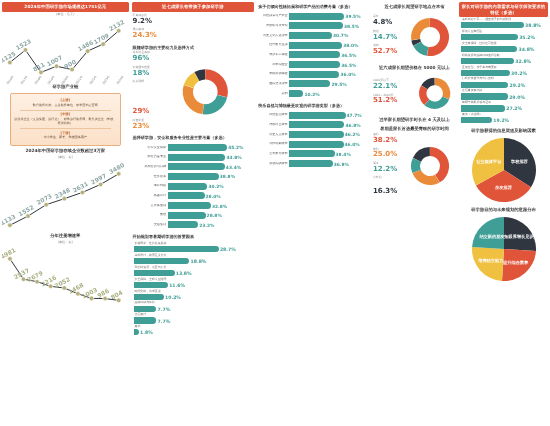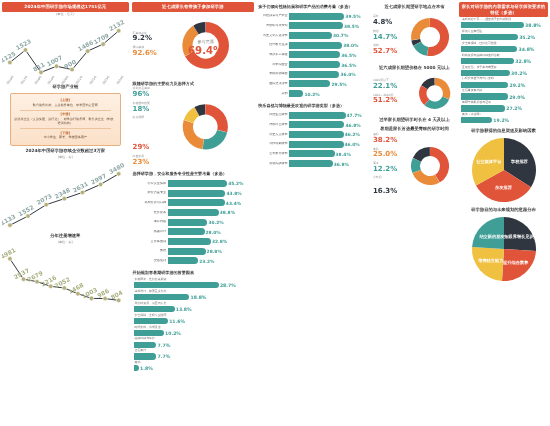--- a/index.html
+++ b/index.html
@@ -266,32 +266,23 @@
     <div class="red-header">近七成家长有带孩子参加研学游</div>
 
     <div style="display:flex;align-items:center;margin-top:2px;">
       <div style="flex:0 0 24px;padding-left:1px;" id="c2stats">
           <div class="stat">
             <div class="lab">不参加占比</div>
             <div class="num" style="color: rgb(47, 54, 64);">9.2%</div>
           </div>
           <div class="stat">
             <div class="lab">偶尔参加</div>
-            <div class="num" style="color: rgb(234, 139, 58);">92.6%</div>
-          </div>
-        </div>
-      <div class="donut-wrap" style="flex:1 1 auto;">
-        <svg viewBox="0 0 96 64" id="d1">
-            <path d="M48,8 A23,23 0 1 1 27.67127123882002,41.75838217179395 L36.50984896107219,37.08082470579658 A13,13 0 1 0 48,18 Z" fill="#e0543a"></path>
-            <path d="M27.54363740205712,41.51366868707034 A23,23 0 0 1 35.515705488833234,11.683106084091797 L40.94365962412313,20.081755612747536 A13,13 0 0 0 36.437708096814895,36.94250838834411 Z" fill="#ea8b3a"></path>
-            <path d="M35.74840151101716,11.534688945080962 A23,23 0 0 1 47.72400662395231,8.001655980128096 L47.84400374397305,18.000935988768056 A13,13 0 0 0 41.075183462748825,19.99786766461098 Z" fill="#2f3640"></path>
-            <text x="48" y="29" text-anchor="middle" font-size="4" fill="#888">参与意愿</text>
-            <text x="48" y="39" text-anchor="middle" font-size="10" font-weight="bold" fill="#e0543a">69.4%</text>
-          </svg>
-      </div>
+            <div class="num" style="color: rgb(234, 139, 58);">24.3%</div>
+          </div>
+        </div>
     </div>
 
     <div class="sec-title-left">跟随研学游的主要动力及选择方式</div>
     <div style="display:flex;align-items:center;">
       <div style="flex:0 0 24px;padding-left:1px;" id="c2stats2">
           <div class="stat">
             <div class="lab">非常愿意参加</div>
             <div class="num" style="color: rgb(63, 158, 150);">96%</div>
           </div>
           <div class="stat">

